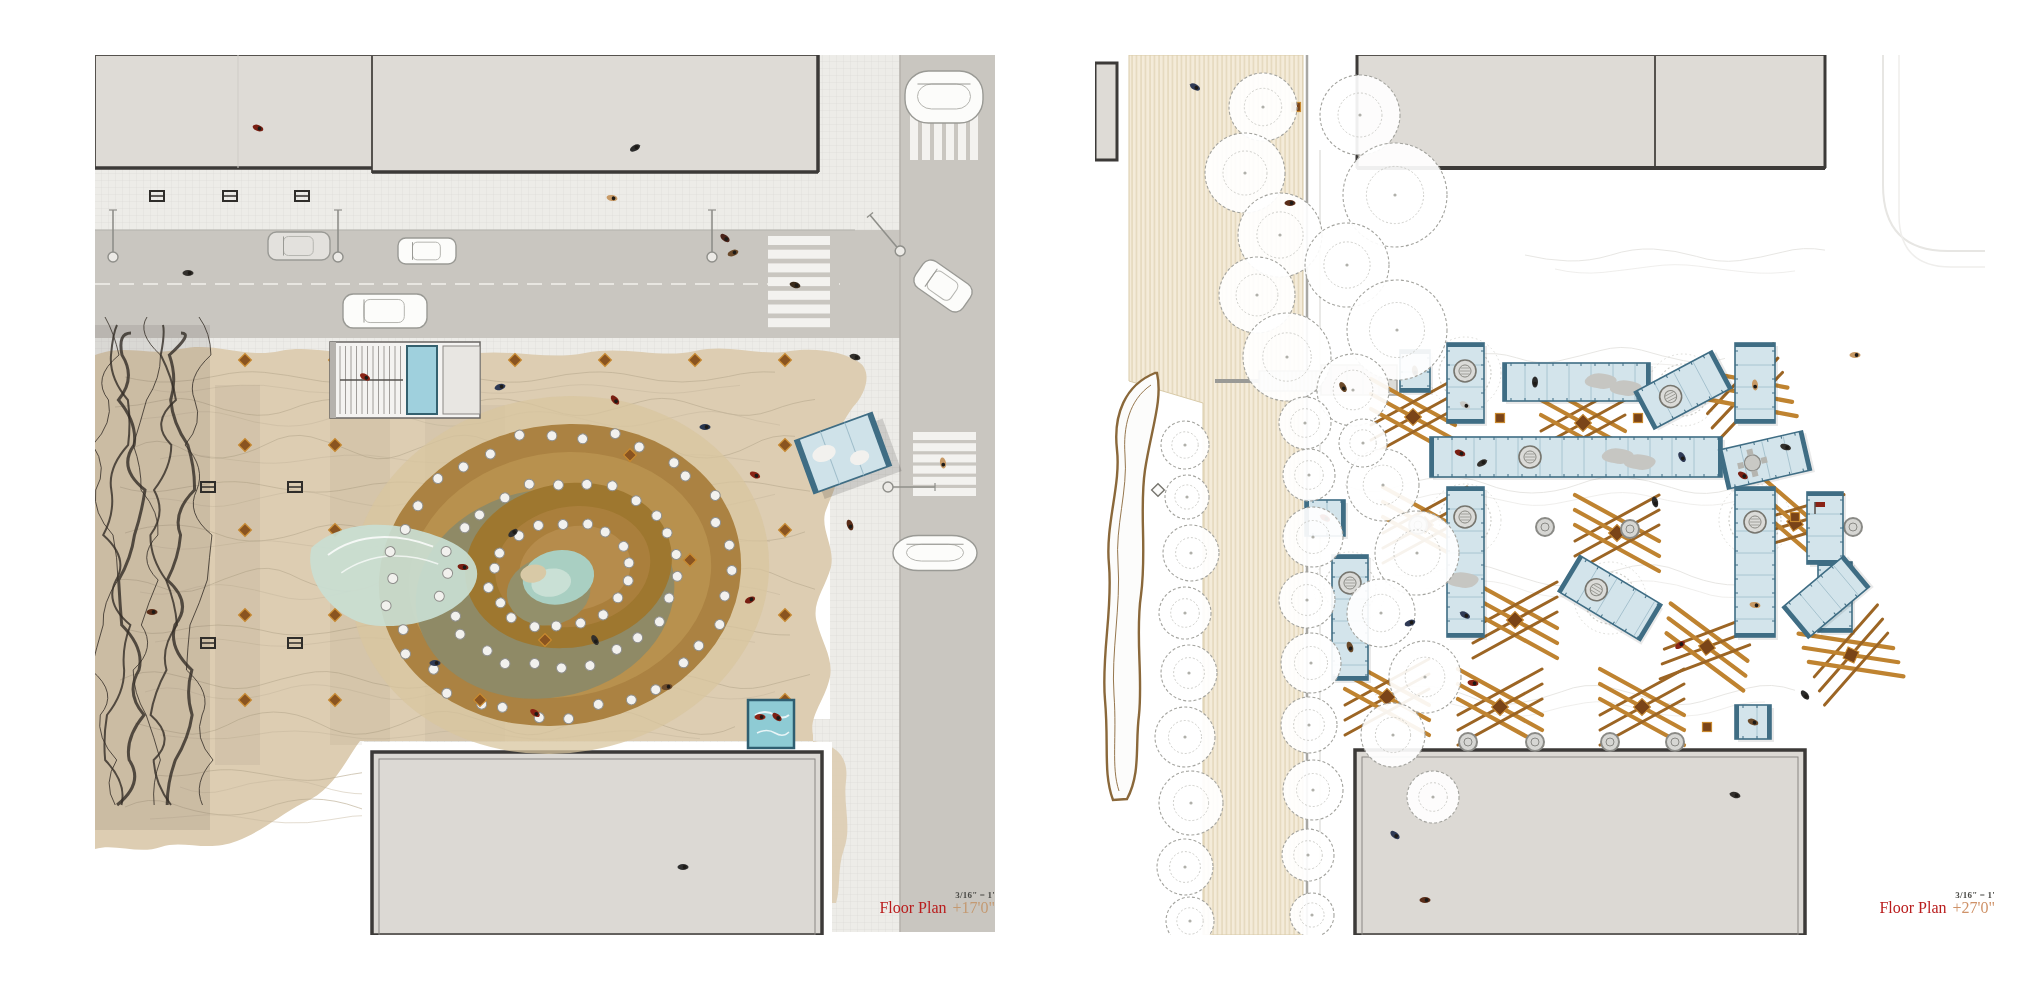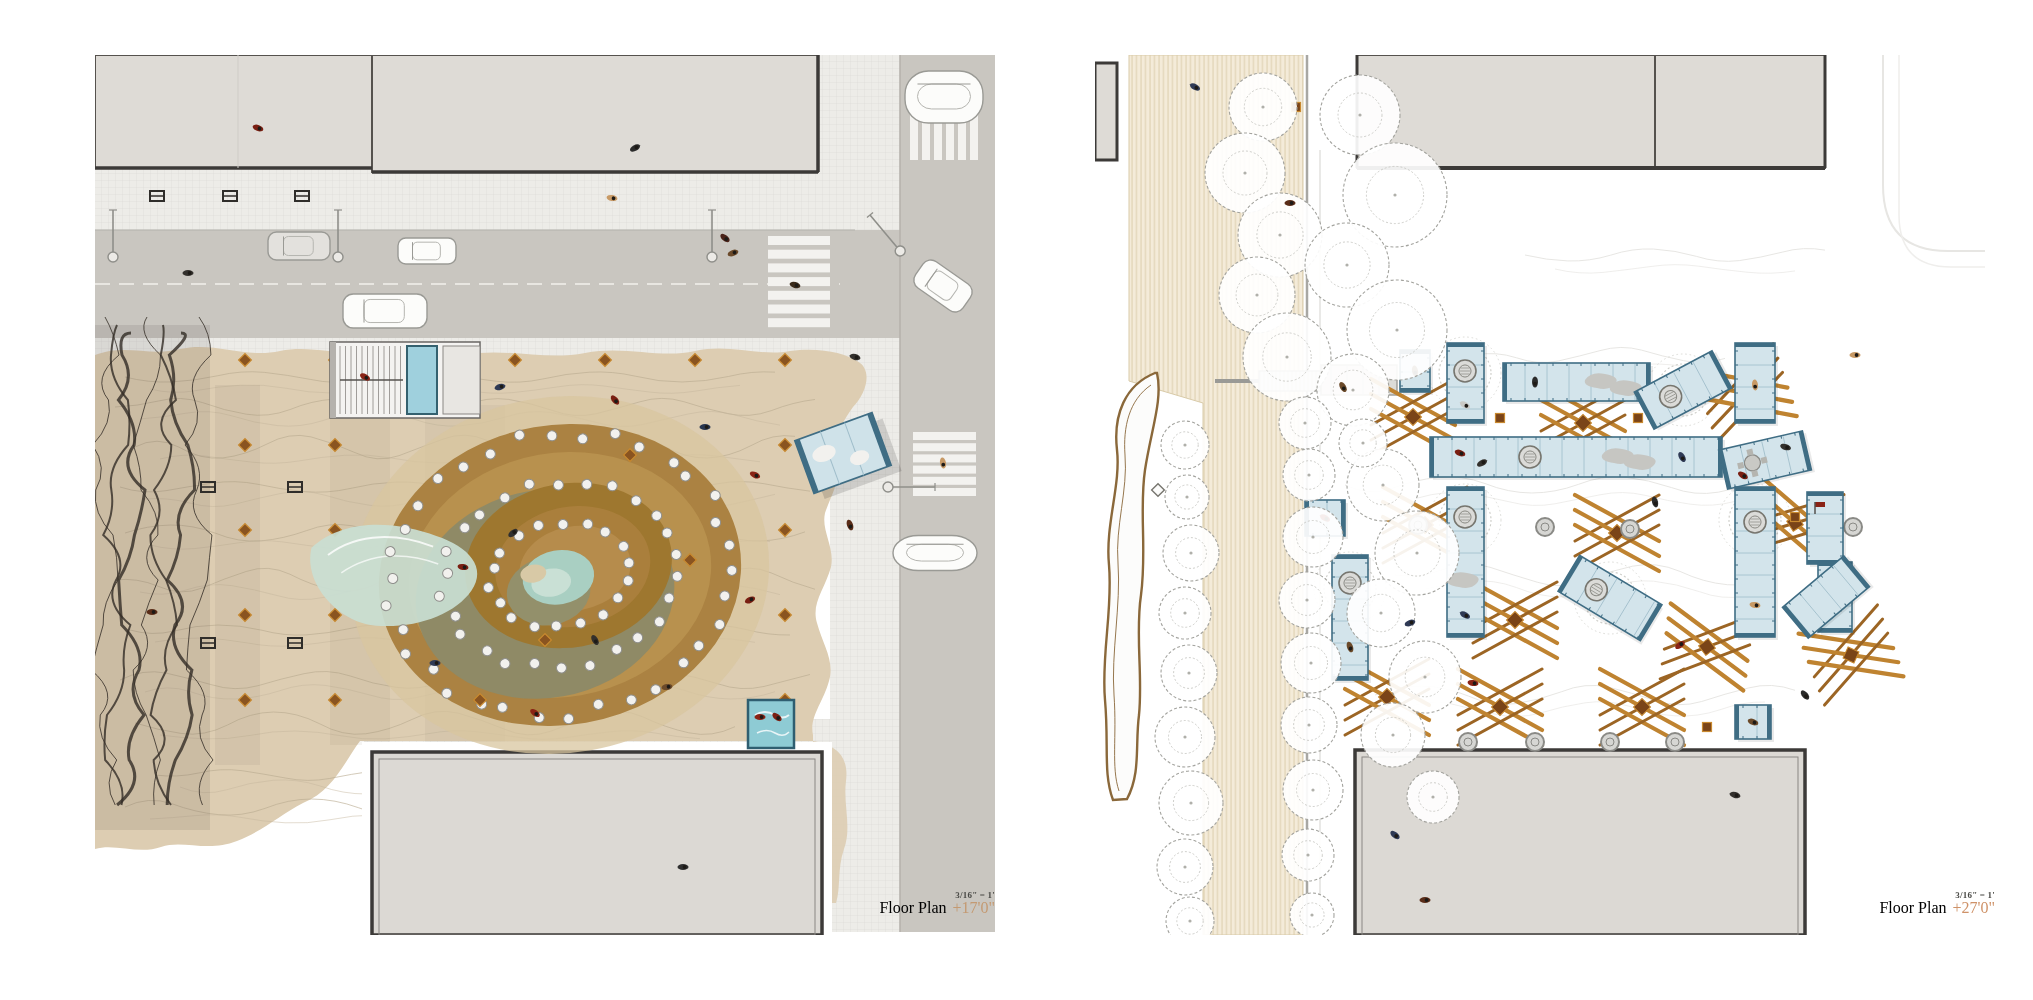--- a/index.html
+++ b/index.html
@@ -5,21 +5,21 @@
   html,body{margin:0;padding:0;background:#ffffff;}
   #canvas{position:relative;width:2033px;height:1000px;background:#ffffff;overflow:hidden;
           font-family:"Liberation Serif",serif;}
   svg{position:absolute;display:block;}
   #left-plan{left:95px;top:55px;}
   #right-plan{left:1095px;top:55px;}
   .plan-label{position:absolute;display:flex;flex-direction:column;align-items:flex-end;
               font-family:"Liberation Serif",serif;line-height:1.05;}
   .plan-label .scale{font-size:9px;font-weight:bold;color:#4a4a46;letter-spacing:.2px;}
   .plan-label .row{font-size:16px;white-space:nowrap;}
-  .plan-label .title{color:#000000;}
+  .plan-label .title{color:#b91c1c;}
   .plan-label .elev{margin-left:6px;}
   .elev-left{color:#c49a72;}
   .elev-right{color:#cf9268;}
 </style>
 </head>
 <body>
 
 <div id="canvas">
 
   <svg id="left-plan" width="900" height="880" viewBox="0 0 900 880">

